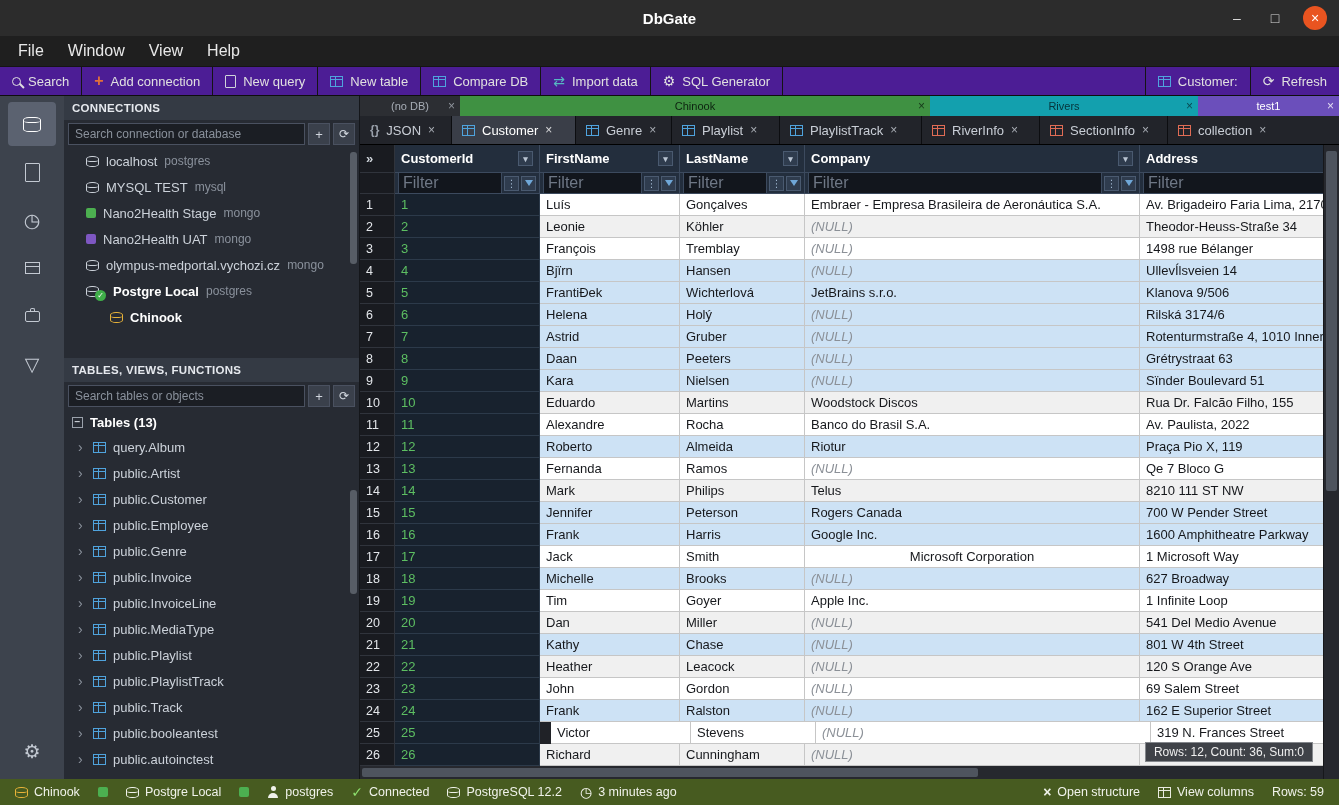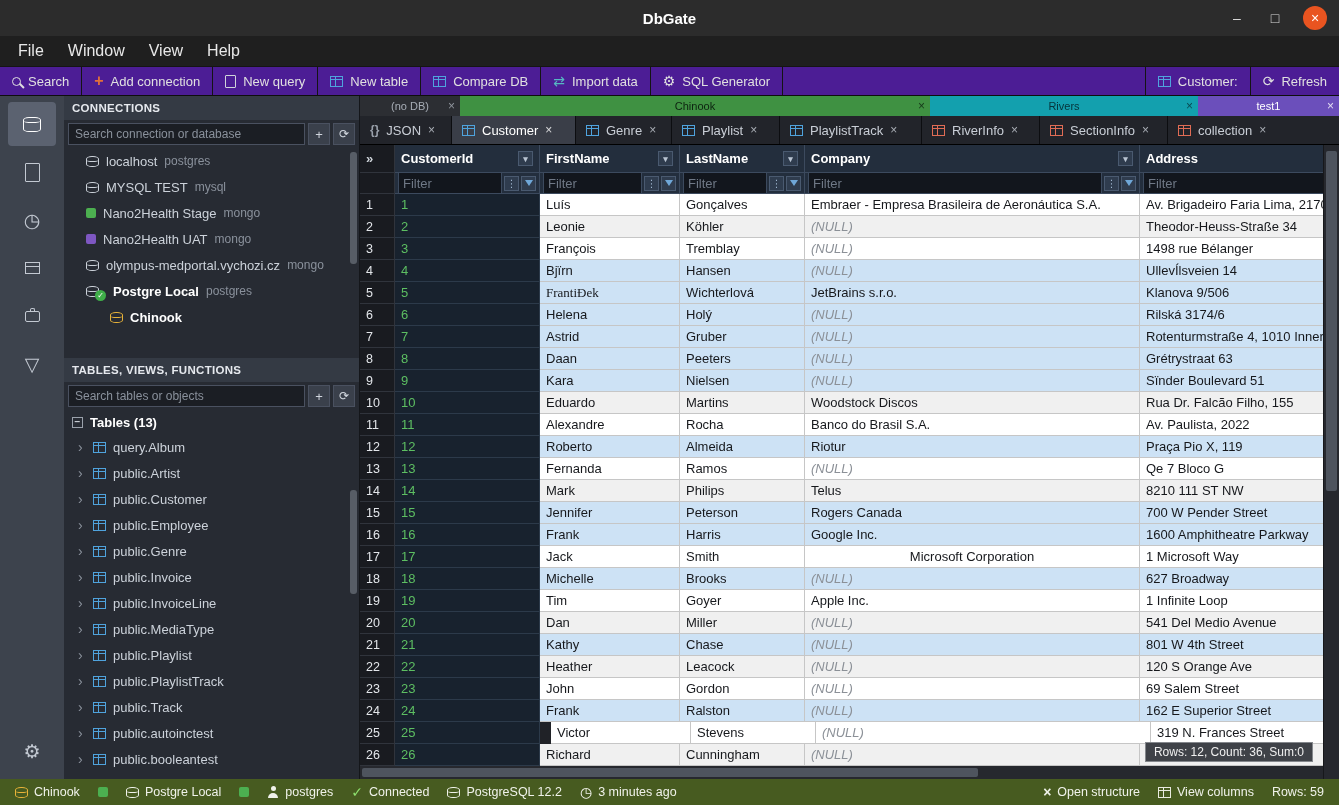--- a/index.html
+++ b/index.html
@@ -72,21 +72,21 @@
 .gridwrap{flex:1;position:relative;min-height:0;background:#202227}
 .gridviewport{position:absolute;left:0;top:0;right:16px;bottom:0;overflow:hidden}
 .g-hrow{display:flex;height:28px}
 .gh{flex:0 0 auto;background:#232e3d;color:#fff;font-weight:bold;font-size:13px;display:flex;align-items:center;padding:0 6px;border-right:1px solid #3c4a5e;border-bottom:1px solid #3c4a5e;position:relative;white-space:nowrap;overflow:hidden}
 .gh .ddbox{margin-left:auto;width:15px;height:15px;flex:0 0 15px;background:#2f3c4e;border:1px solid #4a5a70;color:#b9c4d2;font-size:9px;display:flex;align-items:center;justify-content:center;cursor:pointer}
 .ddbox::before{content:"▾"}
 .gl-chevs{color:#cfd4da;font-weight:bold;font-size:13px}
 .gl-chevs::before{content:"»"}
 .g-frow{display:flex;height:21px}
 .gf{flex:0 0 auto;background:#232e3d;display:flex;align-items:center;gap:2px;padding:1px 3px;border-right:1px solid #3c4a5e;border-bottom:1px solid #3c4a5e;overflow:hidden}
-.gf input{flex:1;min-width:0;height:32px;background:#12161d;border:1px solid #3c4a5e;color:#ccc;font-size:13px;padding:0 4px;font-family:inherit}
+.gf input{flex:1;min-width:0;height:32px;background:#12161d;border:1px solid #3c4a5e;color:#ccc;font-size:16px;padding:0 4px;font-family:inherit}
 .gf input::placeholder{color:#6f7886}
 .fbtn{width:15px;height:15px;flex:0 0 15px;background:#2f3c4e;border:1px solid #4a5a70;color:#9fb6cf;font-size:10px;display:flex;align-items:center;justify-content:center;cursor:pointer}
 .fbtn-menu::before{content:"⋮"}
 .tri{width:0;height:0;border-left:4px solid transparent;border-right:4px solid transparent;border-top:6px solid #6fa7d8}
 .rownum{background:#191b20 !important;color:#e3e6ea !important;border-right:1px solid #30343c !important;border-bottom:1px solid #30343c !important}
 .g-row{display:flex;height:22px}
 .g-cell{flex:0 0 auto;background:#fff;color:#16181c;font-size:13px;display:flex;align-items:center;padding:0 6px;border-right:1px solid #c6c6c6;border-bottom:1px solid #c6c6c6;white-space:nowrap;overflow:hidden}
 .g-row.alt .g-cell{background:#f0f0f0}
 .g-row.sel .g-cell{background:#cde2f5}
 .g-cell.idcol{background:#18222e !important;color:#5dbf62;border-right:1px solid #2c3a4a;border-bottom:1px solid #2c3a4a}
@@ -405,28 +405,28 @@
             <span class="icwrap">
               <span class="ic ic-table blue"></span>
             </span>
             <span class="tree-name">public.Track</span>
           </div>
           <div class="tree-row tbl">
             <span class="chev"></span>
             <span class="icwrap">
               <span class="ic ic-table blue"></span>
             </span>
+            <span class="tree-name">public.booleantest</span>
+          </div>
+          <div class="tree-row tbl">
+            <span class="chev"></span>
+            <span class="icwrap">
+              <span class="ic ic-table blue"></span>
+            </span>
             <span class="tree-name">public.autoinctest</span>
-          </div>
-          <div class="tree-row tbl">
-            <span class="chev"></span>
-            <span class="icwrap">
-              <span class="ic ic-table blue"></span>
-            </span>
-            <span class="tree-name">public.booleantest</span>
           </div>
           <div class="scroll-thumb" style="top: 56px; height: 104px;"></div>
         </div>
     </div>
 
     <div class="content">
       <div class="db-tabs" id="db-tabs">
           <div class="db-tab db-none" style="width: 100px;">
             <span class="db-tab-label">(no DB)</span>
             <span class="gl-x"></span>
@@ -633,21 +633,21 @@
                 </div>
                 <div class="g-cell" style="width: 312px;">
                   <span class="cellv">UllevÍlsveien 14</span>
                 </div>
               </div>
               <div class="g-row sel">
                 <div class="g-cell rownum" style="width: 35px;">5</div>
                 <div class="g-cell idcol" style="width: 145px;">
                   <span class="cellv">5</span>
                 </div>
-                <div class="g-cell" style="width: 140px; font-family: Liberation Serif, serif;">
+                <div class="g-cell" style="width: 140px;">
                   <span class="cellv">FrantiĐek</span>
                 </div>
                 <div class="g-cell" style="width: 125px;">
                   <span class="cellv">Wichterlová</span>
                 </div>
                 <div class="g-cell" style="width: 335px;">
                   <span class="cellv">JetBrains s.r.o.</span>
                 </div>
                 <div class="g-cell" style="width: 312px;">
                   <span class="cellv">Klanova 9/506</span>

